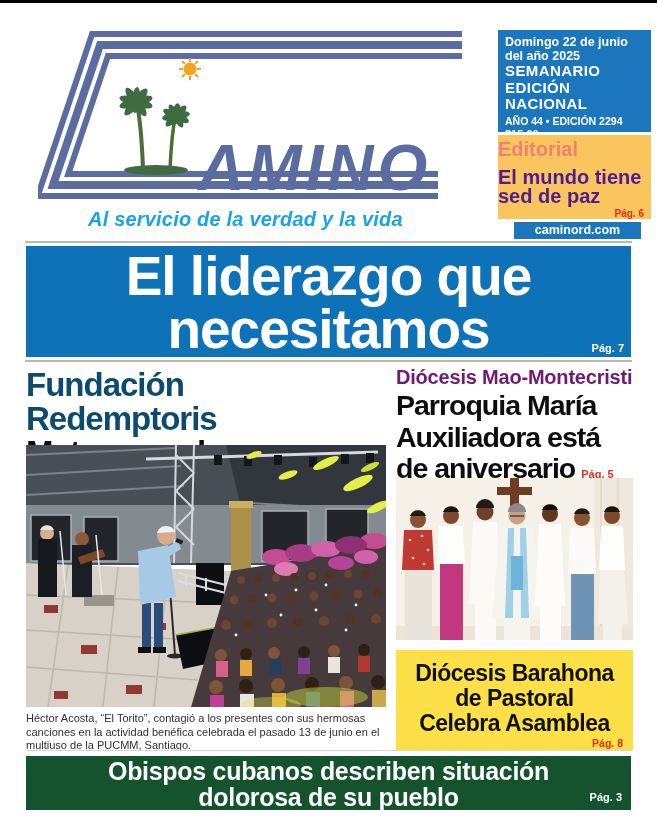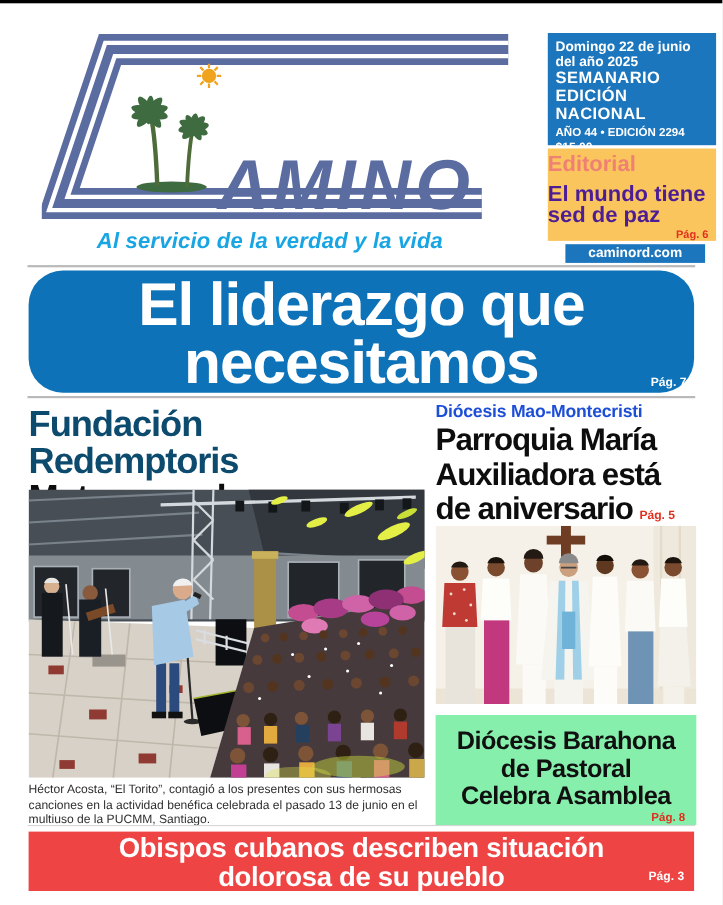--- a/index.html
+++ b/index.html
@@ -32,54 +32,54 @@
   .editorialbox .pref{font-size:10px;font-weight:bold;color:#e0301e;text-align:right;padding-right:7px;margin-top:3px;}
   .webbar{
     position:absolute;left:498px;top:222px;width:127px;height:17px;background:#1c76bd;
     color:#fff;font-size:12.5px;font-weight:bold;text-align:center;line-height:17px;margin-left:16px;
   }
 
   .rule{position:absolute;background:#b9b9b9;}
 
   
   .leadband{
-    position:absolute;left:26px;top:246px;width:605px;height:111px;background:#0d72b8;border-radius:31px;
+    position:absolute;left:26px;top:246px;width:605px;height:111px;background:#0d72b8;
   }
   .leadband .l1,.leadband .l2{
     color:#fff;font-weight:bold;text-align:center;font-size:55px;line-height:53px;letter-spacing:-1px;
   }
   .leadband .l1{padding-top:4px;}
   .leadband .pref{position:absolute;right:7px;bottom:3px;color:#fff;font-size:11px;font-weight:bold;}
 
   
   .leftcol{position:absolute;left:26px;top:368px;width:360px;}
   .lh1{font-size:33px;font-weight:bold;color:#0c4a6e;line-height:34px;letter-spacing:-1px;word-spacing:9px;}
   .lh2{font-size:33px;font-weight:bold;color:#0d0d0d;line-height:34px;letter-spacing:-1px;word-spacing:3px;}
   .lpag{font-size:10.5px;font-weight:bold;color:#a8241a;text-align:right;margin-top:-2px;padding-right:4px;}
   .photo1{position:absolute;left:26px;top:445px;width:360px;height:262px;}
   .caption{
     position:absolute;left:26px;top:712px;width:360px;
     font-size:11px;line-height:13.5px;color:#2f2f2f;
   }
 
   
   .rightcol{position:absolute;left:396px;top:366px;width:237px;}
-  .kicker{font-size:16px;font-weight:bold;color:#1d4ed8;letter-spacing:-.2px;}
+  .kicker{font-size:20px;font-weight:bold;color:#701a75;letter-spacing:-.2px;}
   .rh{font-size:28.5px;font-weight:bold;color:#0d0d0d;line-height:29.5px;letter-spacing:-1px;margin-top:2px;}
   .rpag{font-size:11px;font-weight:bold;color:#e0301e;letter-spacing:0;margin-left:6px;}
   .photo2{position:absolute;left:396px;top:478px;width:237px;height:162px;}
   .yellowbox{
-    position:absolute;left:396px;top:650px;width:237px;height:100px;background:#86efac;
+    position:absolute;left:396px;top:650px;width:237px;height:100px;background:#fde047;
     box-sizing:border-box;padding-top:11px;
   }
   .yellowbox .yline{font-size:23px;font-weight:bold;color:#101010;text-align:center;line-height:25px;letter-spacing:-.5px;}
   .yellowbox .pref{font-size:10.5px;font-weight:bold;color:#e0301e;text-align:right;padding-right:10px;margin-top:1px;}
 
   
-  .redbanner{position:absolute;left:26px;top:756px;width:605px;height:54px;background:#ef4444;}
+  .redbanner{position:absolute;left:26px;top:756px;width:605px;height:54px;background:#14532d;}
   .redbanner .b1,.redbanner .b2{
     color:#fff;font-weight:bold;text-align:center;font-size:25px;line-height:26px;letter-spacing:-.3px;
   }
   .redbanner .b1{padding-top:2px;}
   .redbanner .pref{position:absolute;right:9px;bottom:7px;color:#fff;font-size:11px;font-weight:bold;}
 </style>
 </head>
 <body>
 
 <div class="page">

